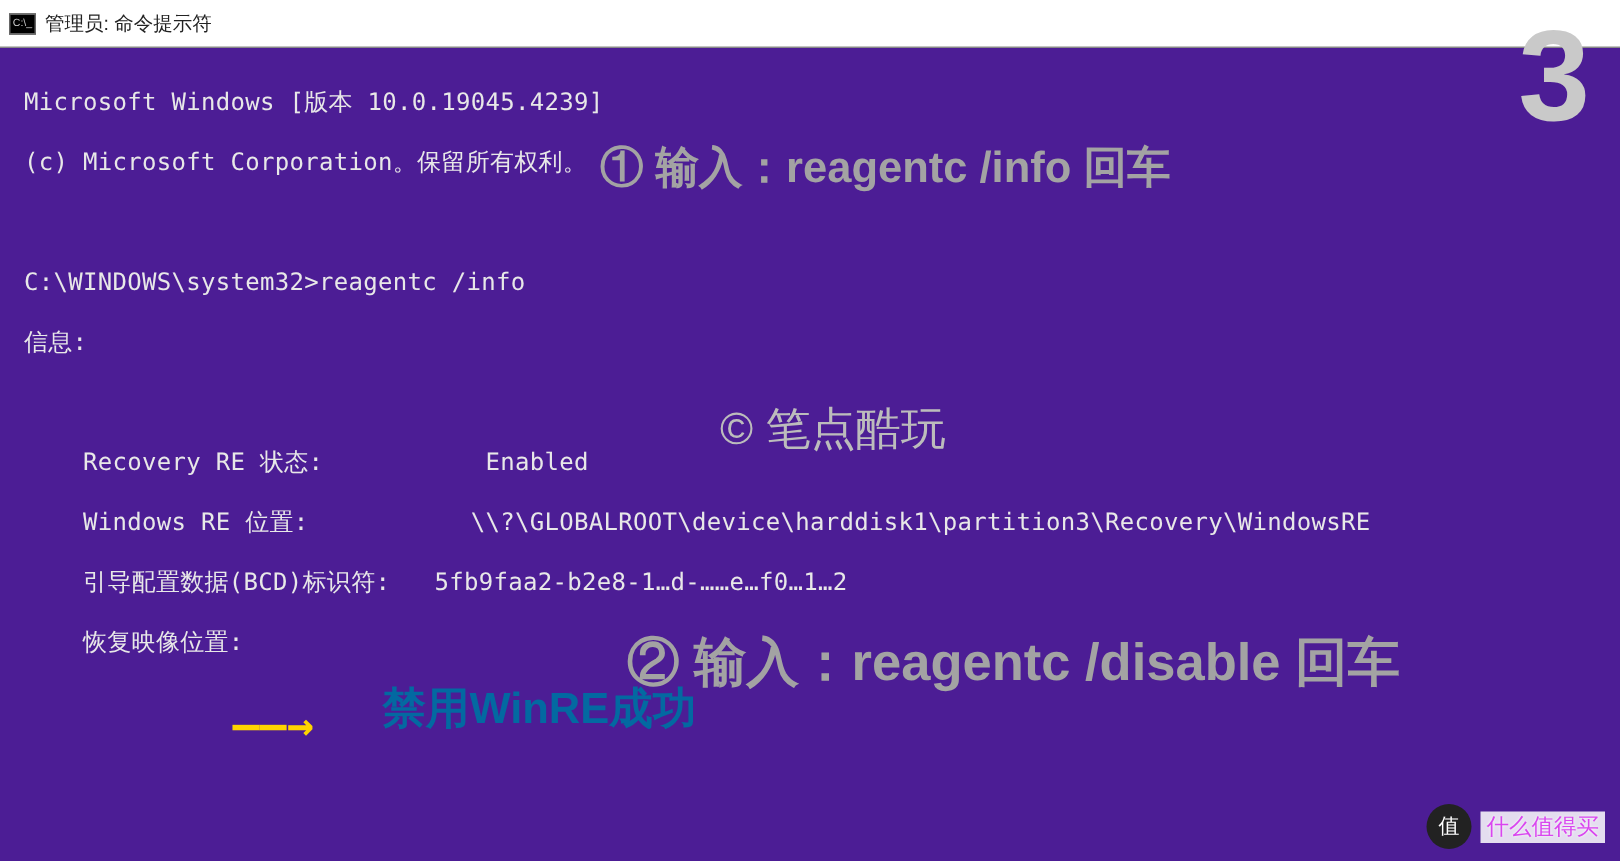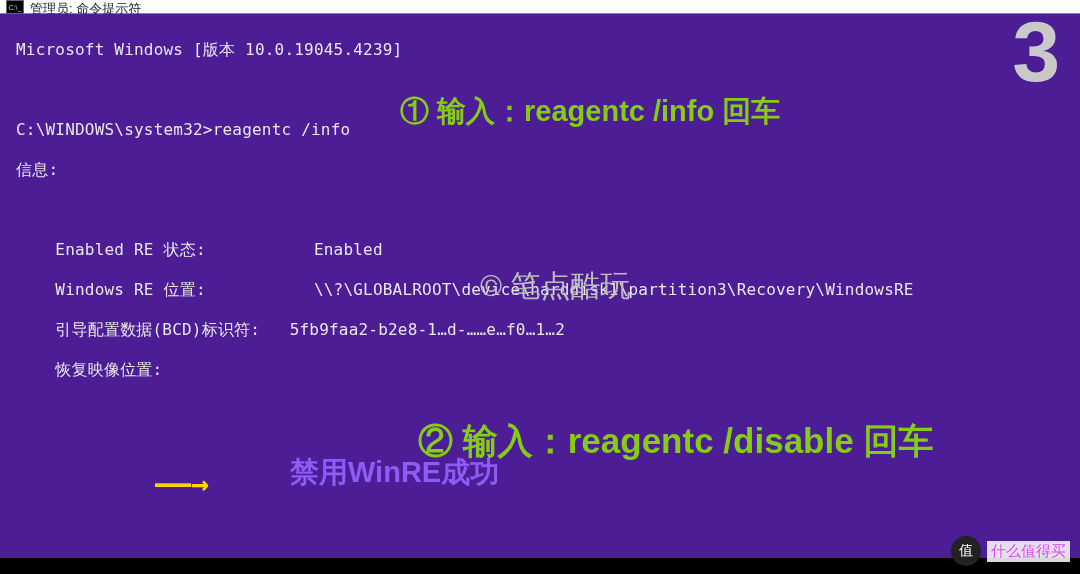--- a/index.html
+++ b/index.html
@@ -5,25 +5,25 @@
     * { margin: 0; padding: 0; box-sizing: border-box; }
     body {
       width: 1080px;
       height: 574px;
       overflow: hidden;
       font-family: "SimSun", "NSimSun", "Consolas", monospace;
       position: relative;
       background: #000;
     }
     .title-bar {
-      height: 14px;
+      height: 32px;
       background: #fff;
       border-bottom: 1px solid #888;
       display: flex;
-      align-items: flex-start;
+      align-items: center;
       padding: 0 6px;
       font-family: "Microsoft YaHei", sans-serif;
       font-size: 13px;
       color: #222;
     }
     .title-icon {
       width: 18px;
       height: 14px;
       background: #000;
       border: 1px solid #666;
@@ -51,22 +51,22 @@
       position: relative;
       height: calc(100% - 30px);
     }
     .t-line { display: block; }
     .anno {
       position: absolute;
       font-family: "Microsoft YaHei", "SimHei", sans-serif;
       font-weight: 700;
       pointer-events: none;
     }
-    .anno-red { color: #84cc16; }
-    .anno-yellow { color: #8b5cf6; margin-left: 35px; }
+    .anno-red { color: #a3a3a3; }
+    .anno-yellow { color: #0369a1; }
     .anno-1 { top: 92px; left: 400px; font-size: 29px; }
     .anno-2 { top: 418px; left: 418px; font-size: 35px; }
     .anno-3 { top: 453px; left: 255px; font-size: 29px; }
     .arrow-y {
       position: absolute;
       top: 466px; left: 155px;
       font-size: 30px;
       color: #ffd400;
       font-weight: 700;
       pointer-events: none;
@@ -117,25 +117,26 @@
 </head>
 <body>
 
 <div class="title-bar">
   <span class="title-icon"></span>
   <span>管理员: 命令提示符</span>
 </div>
 
 <div class="terminal">
 <span class="t-line">Microsoft Windows [版本 10.0.19045.4239]</span>
+<span class="t-line">(c) Microsoft Corporation。保留所有权利。</span>
 <span class="t-line"> </span>
 <span class="t-line"><span>C:\WINDOWS\system32&gt;</span><span>reagentc /info</span></span>
 <span class="t-line">信息:</span>
 <span class="t-line"> </span>
-<span class="t-line"><span>    Enabled RE 状态:           </span><span>Enabled</span></span>
+<span class="t-line"><span>    Recovery RE 状态:           </span><span>Enabled</span></span>
 <span class="t-line"><span>    Windows RE 位置:           </span><span>\\?\GLOBALROOT\device\harddisk1\partition3\Recovery\WindowsRE</span></span>
 <span class="t-line"><span>    引导配置数据(BCD)标识符:   </span><span>5fb9faa2-b2e8-1…d-……e…f0…1…2</span></span>
 <span class="t-line">    恢复映像位置:</span>
 
 
 
 
 
 
 

